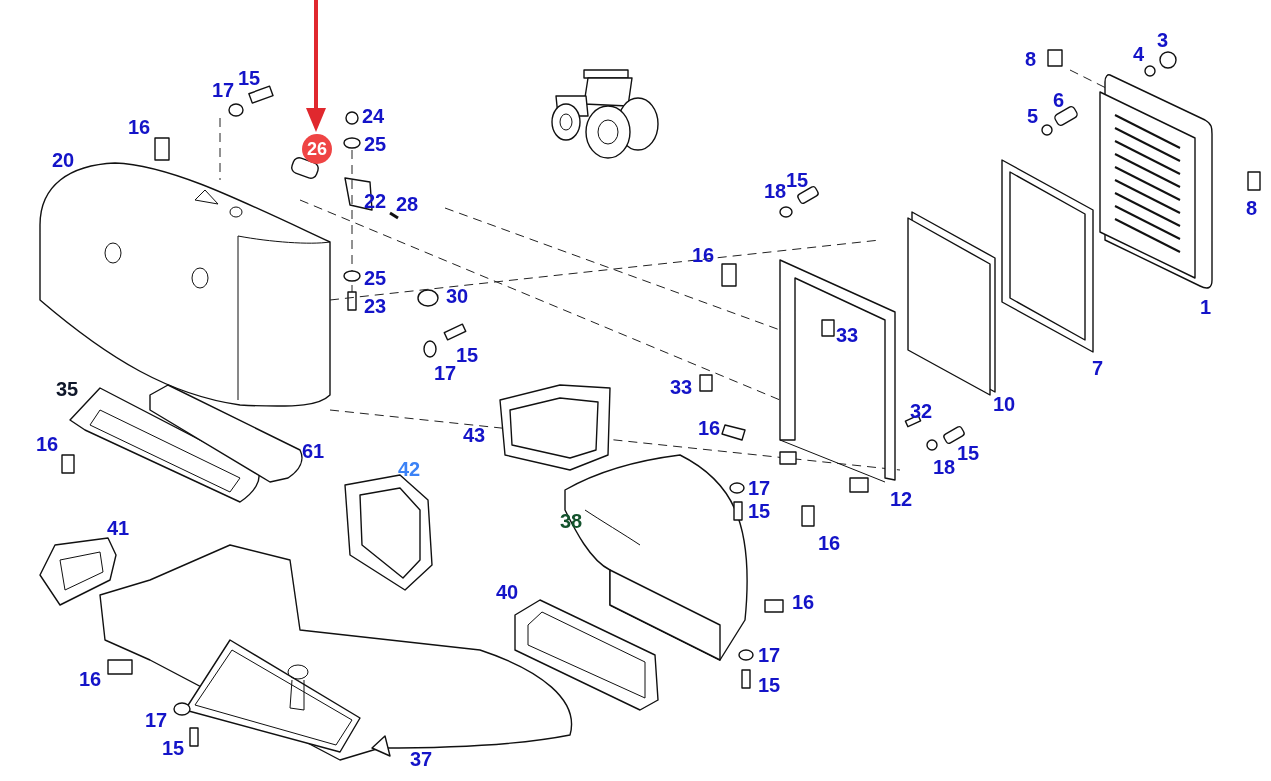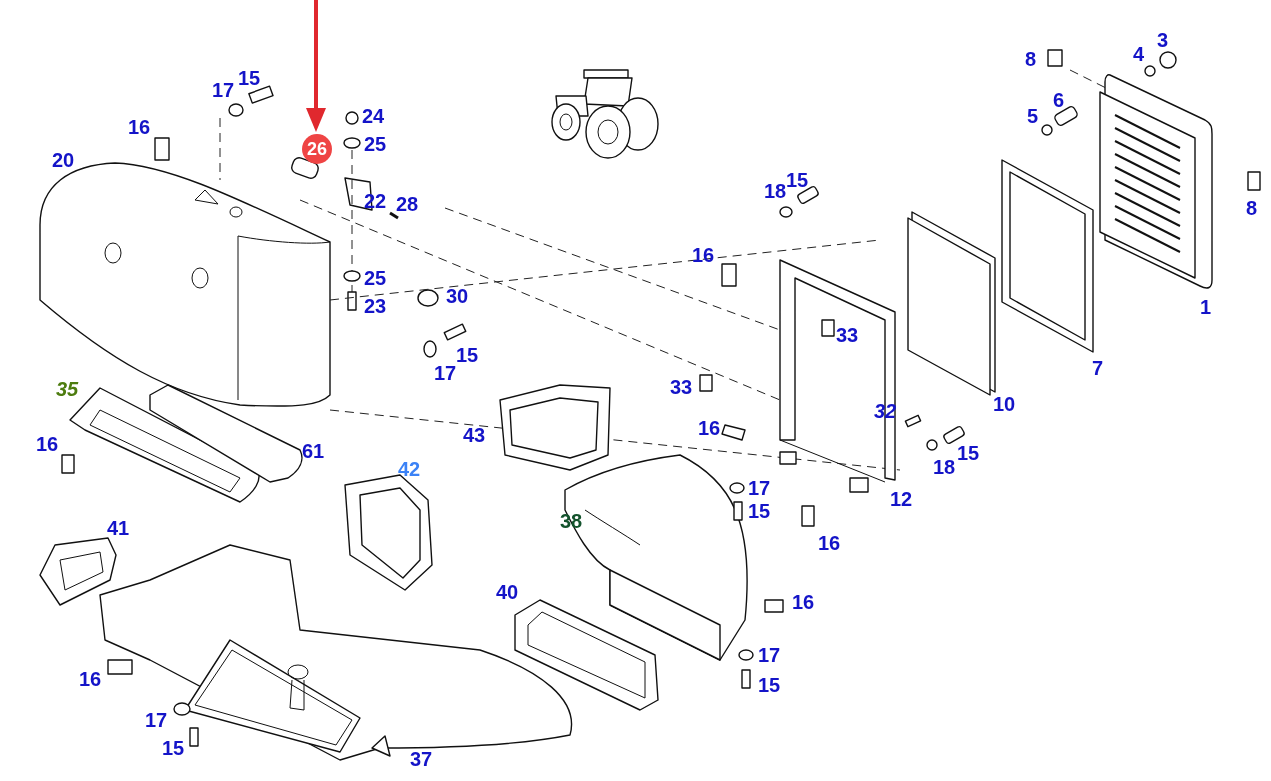--- a/index.html
+++ b/index.html
@@ -191,33 +191,33 @@
 <div class="lbl" style="left: 1246px; top: 198px; color: rgb(20, 20, 200);">8</div>
 <div class="lbl" style="left: 1200px; top: 297px; color: rgb(20, 20, 200);">1</div>
 <div class="lbl" style="left: 1092px; top: 358px; color: rgb(20, 20, 200);">7</div>
 <div class="lbl" style="left: 993px; top: 394px; color: rgb(20, 20, 200);">10</div>
 
 <div class="lbl" style="left: 764px; top: 181px; color: rgb(20, 20, 200);">18</div>
 <div class="lbl" style="left: 786px; top: 170px; color: rgb(20, 20, 200);">15</div>
 <div class="lbl" style="left: 692px; top: 245px; color: rgb(20, 20, 200);">16</div>
 <div class="lbl" style="left: 836px; top: 325px; color: rgb(20, 20, 200);">33</div>
 <div class="lbl" style="left: 670px; top: 377px; color: rgb(20, 20, 200);">33</div>
-<div class="lbl" style="left: 874px; top: 401px; color: rgb(20, 20, 200); font-style: italic;">32</div>
+<div class="lbl" style="left: 910px; top: 401px; color: rgb(20, 20, 200);">32</div>
 <div class="lbl" style="left: 957px; top: 443px; color: rgb(20, 20, 200);">15</div>
 <div class="lbl" style="left: 933px; top: 457px; color: rgb(20, 20, 200);">18</div>
 <div class="lbl" style="left: 890px; top: 489px; color: rgb(20, 20, 200);">12</div>
 <div class="lbl" style="left: 698px; top: 418px; color: rgb(20, 20, 200);">16</div>
 <div class="lbl" style="left: 748px; top: 478px; color: rgb(20, 20, 200);">17</div>
 <div class="lbl" style="left: 748px; top: 501px; color: rgb(20, 20, 200);">15</div>
 <div class="lbl" style="left: 818px; top: 533px; color: rgb(20, 20, 200);">16</div>
 <div class="lbl" style="left: 792px; top: 592px; color: rgb(20, 20, 200);">16</div>
 <div class="lbl" style="left: 758px; top: 645px; color: rgb(20, 20, 200);">17</div>
 <div class="lbl" style="left: 758px; top: 675px; color: rgb(20, 20, 200);">15</div>
 
-<div class="lbl" style="left: 56px; top: 379px; color: #4d7c0f; font-style: italic;">35</div>
+<div class="lbl" style="left: 56px; top: 379px; color: #0f172a;">35</div>
 <div class="lbl" style="left: 36px; top: 434px; color: rgb(20, 20, 200);">16</div>
 <div class="lbl" style="left: 302px; top: 441px; color: rgb(20, 20, 200);">61</div>
 <div class="lbl" style="left: 398px; top: 459px; color: #3b82f6;">42</div>
 <div class="lbl" style="left: 463px; top: 425px; color: rgb(20, 20, 200);">43</div>
 <div class="lbl" style="left: 107px; top: 518px; color: rgb(20, 20, 200);">41</div>
 <div class="lbl" style="left: 528px; top: 511px; color: #14532d; margin-left: 32px;">38</div>
 <div class="lbl" style="left: 496px; top: 582px; color: rgb(20, 20, 200);">40</div>
 <div class="lbl" style="left: 79px; top: 669px; color: rgb(20, 20, 200);">16</div>
 <div class="lbl" style="left: 145px; top: 710px; color: rgb(20, 20, 200);">17</div>
 <div class="lbl" style="left: 162px; top: 738px; color: rgb(20, 20, 200);">15</div>

